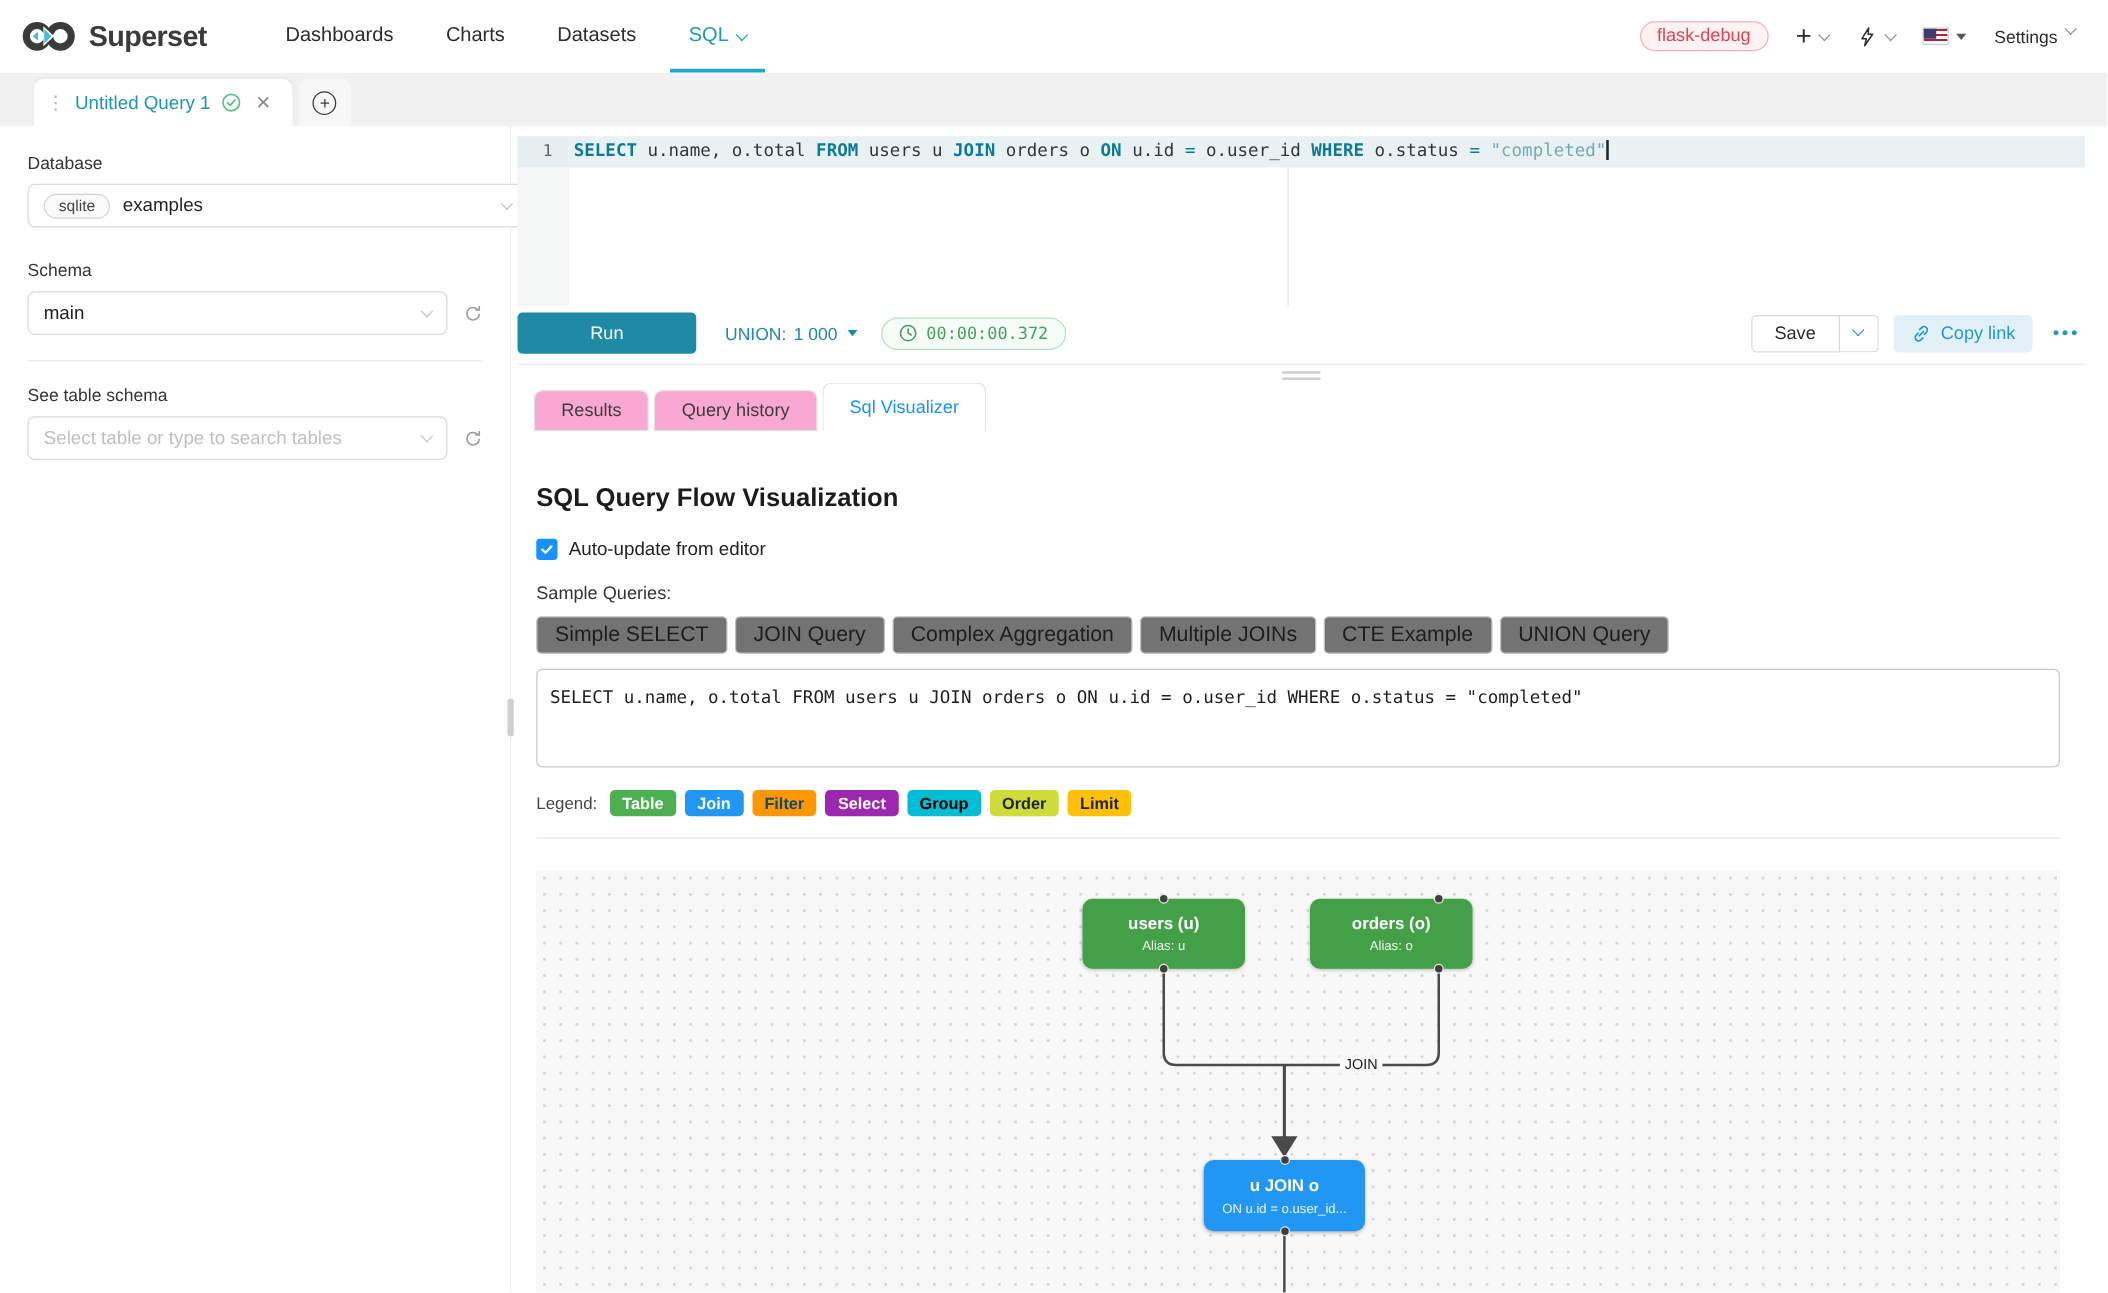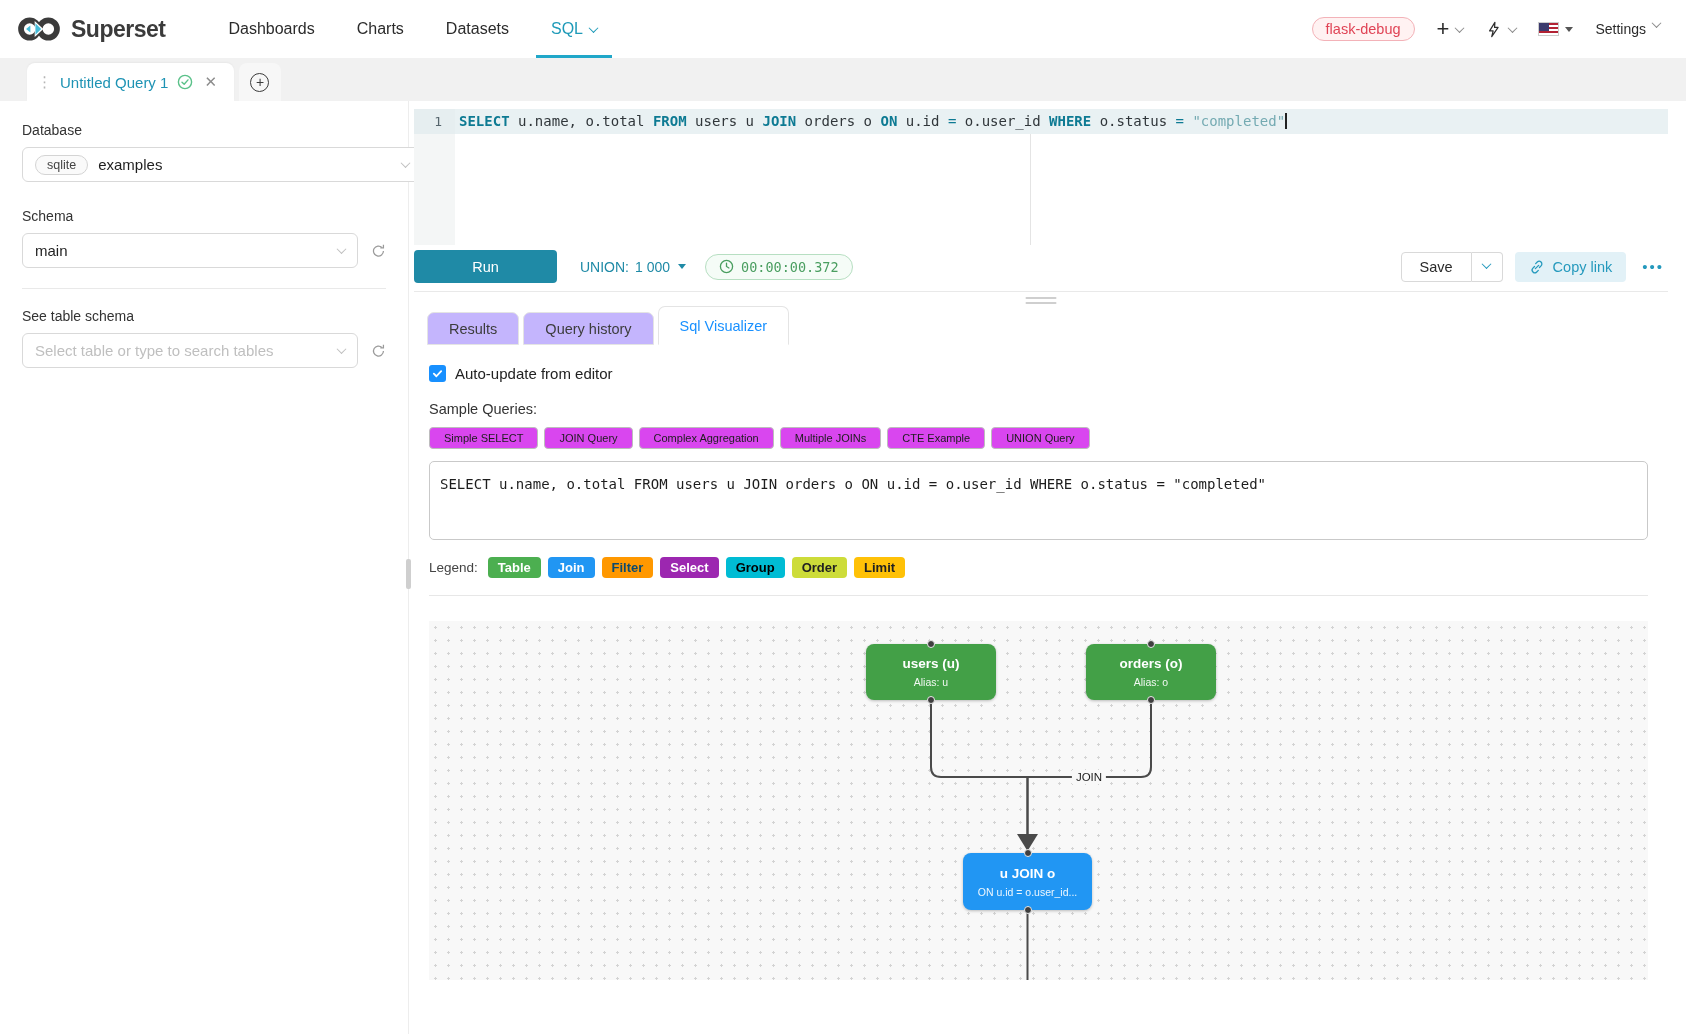--- a/index.html
+++ b/index.html
@@ -75,32 +75,32 @@
   .save-caret { border:1px solid #d9d9d9; border-left:none; border-radius:0 4px 4px 0; width:31px; display:grid; place-items:center; color:#2499bd; cursor:pointer; }
   .save-caret .chev { margin:0 0 2px 0; }
   .copylink { display:flex; align-items:center; gap:8px; background:#e2f1f7; border:none; border-radius:4px; padding:7px 14px; color:#2499bd; font-size:14.5px; cursor:pointer; }
   .more-dots { color:#2499bd; font-size:15px; letter-spacing:2px; cursor:pointer; padding:0 4px; }
 
   
   .south { flex:1; position:relative; overflow:hidden; }
   .split-handle { position:absolute; left:50%; transform:translateX(-50%); top:5px; width:31px; }
   .split-handle div { height:2px; background:#cfcfcf; margin-bottom:3px; border-radius:1px; }
   .stabs { display:flex; align-items:flex-end; margin:14px 0 0 13px; }
-  .stab { background:#c4b5fd; border:1px solid #e4e4e4; border-radius:7px 7px 0 0; height:33px; display:flex; align-items:center; padding:0 21px; font-size:14.5px; color:#3c3c3c; margin-right:4px; cursor:pointer; }
+  .stab { background:#f9a8d4; border:1px solid #e4e4e4; border-radius:7px 7px 0 0; height:33px; display:flex; align-items:center; padding:0 21px; font-size:14.5px; color:#3c3c3c; margin-right:4px; cursor:pointer; }
   .stab.active { background:#fff; height:39px; color:#1890ff; border-bottom-color:#fff; }
 
   .viz { padding:0 0 0 15px; }
   .viz-title { font-size:20.5px; font-weight:bold; color:#1c1c1c; margin-top:42px; }
   .auto-row { display:flex; align-items:center; gap:9px; margin-top:20px; }
   .checkbox { width:17px; height:17px; background:#1890ff; border-radius:3px; display:grid; place-items:center; cursor:pointer; }
   .checkbox svg { display:block; }
   .auto-label { font-size:15px; color:#222; }
   .sample-label { font-size:14.5px; color:#333; margin-top:19px; }
   .sample-row { display:flex; gap:6px; margin-top:10px; }
-  .sample-btn { background:#d946ef; border:1px solid #bdbdbd; border-radius:4px; padding:4px 14px; font-size:11px; color:#1d1d1d; cursor:pointer; }
+  .sample-btn { background:#737373; border:1px solid #bdbdbd; border-radius:4px; padding:4px 14px; font-size:17px; color:#1d1d1d; cursor:pointer; }
   .query-box { margin-top:12px; width:1219px; height:79px; border:1px solid #c9c9c9; border-radius:5px; resize:none; padding:12px 10px; font-size:14px; color:#1d1d1d; line-height:1.45; font-family:"DejaVu Sans Mono", monospace; }
   .legend-row { display:flex; align-items:center; gap:7px; margin-top:13px; }
   .legend-label { font-size:13.5px; color:#444; margin-right:3px; }
   .chip { border-radius:4px; padding:3px 10px; font-size:13px; font-weight:600; }
   .viz-divider { border-top:1px solid #e7e7e7; width:1219px; margin-top:17px; }
 
   
   .canvas { position:relative; width:1219px; height:359px; margin-top:25px; background-color:#f8f8f8;
     background-image:radial-gradient(#d3d3d3 1px, transparent 1.2px); background-size:13px 13px; overflow:hidden; }
   .flow-node { position:absolute; border-radius:8px; color:#fff; text-align:center; display:flex; flex-direction:column; justify-content:center; gap:5px; box-shadow:0 1px 3px rgba(0,0,0,0.25); cursor:pointer; }
@@ -255,20 +255,21 @@
           <div></div>
           <div></div>
         </div>
       <div class="stabs">
           <div class="stab">Results</div>
           <div class="stab">Query history</div>
           <div class="stab active">Sql Visualizer</div>
         </div>
 
       <div class="viz">
+        <div class="viz-title">SQL Query Flow Visualization</div>
 
         <div class="auto-row">
           <span class="checkbox">
             <svg width="11" height="11" viewBox="0 0 12 12">
                 <path d="M2 6.2 L4.8 9 L10 3.4" fill="none" stroke="#fff" stroke-width="2" stroke-linecap="round" stroke-linejoin="round"></path>
               </svg>
           </span>
           <span class="auto-label">Auto-update from editor</span>
         </div>
 
@@ -306,21 +307,21 @@
             <path d="M598.5,289 L598.5,359" fill="none" stroke="#4a4a4a" stroke-width="2"></path>
           </svg>
           <div class="edge-label" style="left:660px; top:156px;">JOIN</div>
           <div id="flow-nodes">
               <div class="flow-node" style="left: 437px; top: 23px; width: 130px; height: 56px; background: rgb(67, 160, 71);">
                 <div class="nt">users (u)</div>
                  <div class="ns">Alias: u</div>
               </div>
               <div class="handle" style="left: 502px; top: 23px;"></div>
               <div class="handle" style="left: 502px; top: 79px;"></div>
-              <div class="flow-node" style="left: 657px; top: 23px; width: 130px; height: 56px; background: rgb(67, 160, 71);">
+              <div class="flow-node" style="left: 619px; top: 23px; width: 130px; height: 56px; background: rgb(67, 160, 71);">
                 <div class="nt">orders (o)</div>
                  <div class="ns">Alias: o</div>
               </div>
               <div class="handle" style="left: 722px; top: 23px;"></div>
               <div class="handle" style="left: 722px; top: 79px;"></div>
               <div class="flow-node" style="left: 534px; top: 232px; width: 129px; height: 57px; background: rgb(33, 150, 243);">
                 <div class="nt">u JOIN o</div>
                  <div class="ns">ON u.id = o.user_id...</div>
               </div>
               <div class="handle" style="left: 598.5px; top: 232px;"></div>

